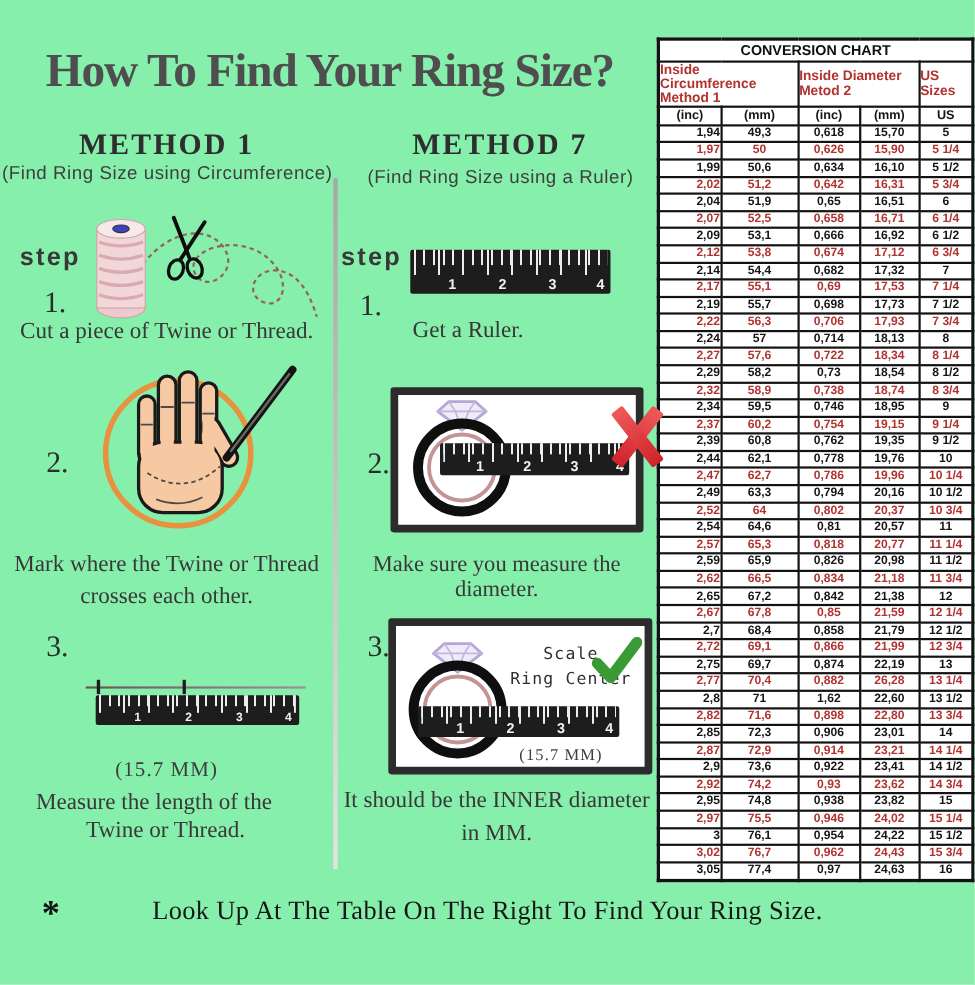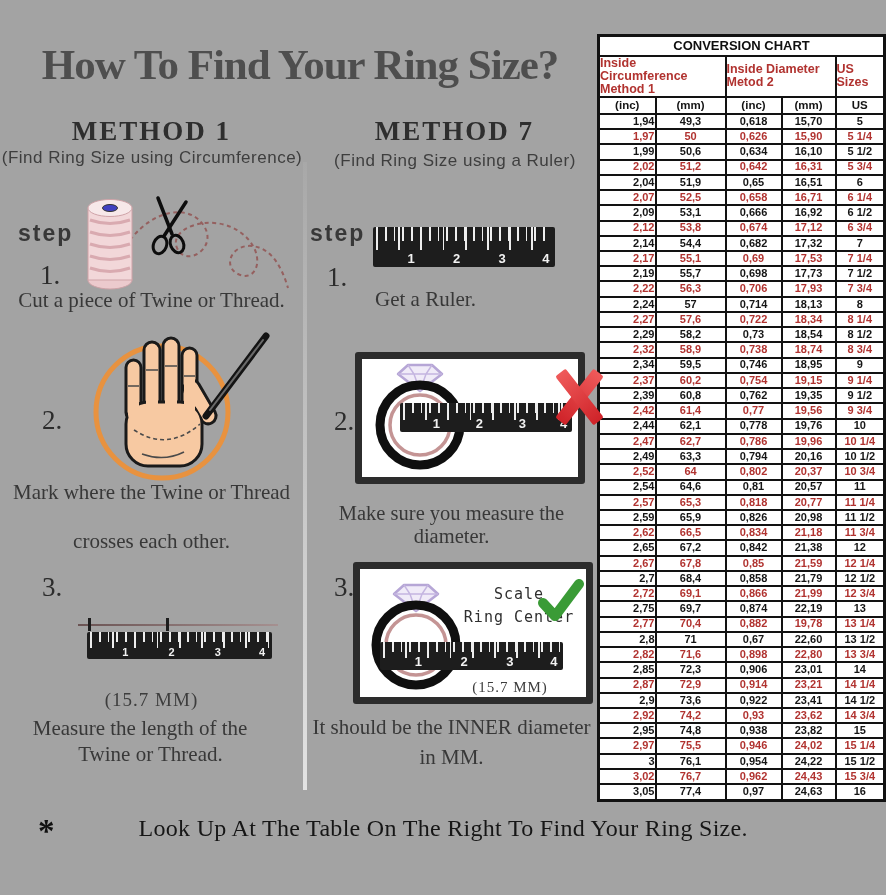--- a/index.html
+++ b/index.html
@@ -1,17 +1,17 @@
 <!DOCTYPE html>
 <html><head>
 <meta charset="utf-8">
 <style>
   * { margin:0; padding:0; box-sizing:border-box; }
   body { background:#ffffff; font-family:"Liberation Sans", sans-serif; }
-  .page { position:relative; width:886px; height:895px; background:#a3a3a3; overflow:hidden; }
+  .page { position:relative; width:886px; height:895px; background:#86efac; overflow:hidden; }
 
   
   .main-title { position:absolute; left:30px; top:40px; width:540px; text-align:center;
     font-family:"Liberation Serif", serif; font-weight:bold; font-size:43px; color:#4e4e4e; letter-spacing:-1px; }
   .method-title { position:absolute; width:303px; text-align:center;
     font-family:"Liberation Serif", serif; font-size:27px; color:#2e2e2e; letter-spacing:2px; font-weight:600; }
   .method-sub { position:absolute; width:310px; text-align:center;
     font-size:17px; color:#3e3e3e; letter-spacing:.5px; }
   .m1-title { left:0; top:116px; } .m1-sub { left:-3px; top:148px; }
   .m2-title { left:303px; top:116px; } .m2-sub { left:300px; top:151px; }
@@ -133,21 +133,21 @@
       <path d="M48,56 L59,56 M66,40 L78,40 M85,36 L97,36 M104,46 L115,46"></path>
       <path d="M54,100 Q88,122 120,94" stroke-dasharray="4 3"></path>
       <path d="M62,124 Q84,132 104,122"></path>
     </g>
     <g>
       <line x1="186" y1="6" x2="126" y2="86" stroke="#141414" stroke-width="7" stroke-linecap="round"></line>
       <line x1="183" y1="10" x2="130" y2="80" stroke="#6a6a6a" stroke-width="2" stroke-linecap="round"></line>
     </g>
   </svg>
 
-  <div class="caption" style="left:0; top:480px; width:303px;">Mark where the Twine or Thread</div>
+  <div class="caption" style="left:0; top:500px; width:303px;">Mark where the Twine or Thread</div>
   <div class="caption" style="left:0; top:529px; width:303px;">crosses each other.</div>
 
   <div class="step-num" style="left:42px; top:572px;">3.</div>
 
   <div class="measure-line">
     <div class="ln"></div>
     <div class="tick" style="left:10px;"></div>
     <div class="tick" style="left:88px;"></div>
   </div>
 
@@ -387,27 +387,20 @@
             <td class="c3">19,15</td>
             <td class="c4">9 1/4</td>
           </tr>
           <tr class="dark">
             <td class="c0">2,39</td>
             <td class="c1">60,8</td>
             <td class="c2">0,762</td>
             <td class="c3">19,35</td>
             <td class="c4">9 1/2</td>
           </tr>
-          <tr class="red">
-            <td class="c0">2,42</td>
-            <td class="c1">61,4</td>
-            <td class="c2">0,77</td>
-            <td class="c3">19,56</td>
-            <td class="c4">9 3/4</td>
-          </tr>
           <tr class="dark">
             <td class="c0">2,44</td>
             <td class="c1">62,1</td>
             <td class="c2">0,778</td>
             <td class="c3">19,76</td>
             <td class="c4">10</td>
           </tr>
           <tr class="red">
             <td class="c0">2,47</td>
             <td class="c1">62,7</td>
@@ -489,27 +482,27 @@
             <td class="c0">2,75</td>
             <td class="c1">69,7</td>
             <td class="c2">0,874</td>
             <td class="c3">22,19</td>
             <td class="c4">13</td>
           </tr>
           <tr class="red">
             <td class="c0">2,77</td>
             <td class="c1">70,4</td>
             <td class="c2">0,882</td>
-            <td class="c3">19,78</td>
+            <td class="c3">26,28</td>
             <td class="c4">13 1/4</td>
           </tr>
           <tr class="dark">
             <td class="c0">2,8</td>
             <td class="c1">71</td>
-            <td class="c2">0,67</td>
+            <td class="c2">1,62</td>
             <td class="c3">22,60</td>
             <td class="c4">13 1/2</td>
           </tr>
           <tr class="red">
             <td class="c0">2,82</td>
             <td class="c1">71,6</td>
             <td class="c2">0,898</td>
             <td class="c3">22,80</td>
             <td class="c4">13 3/4</td>
           </tr>

